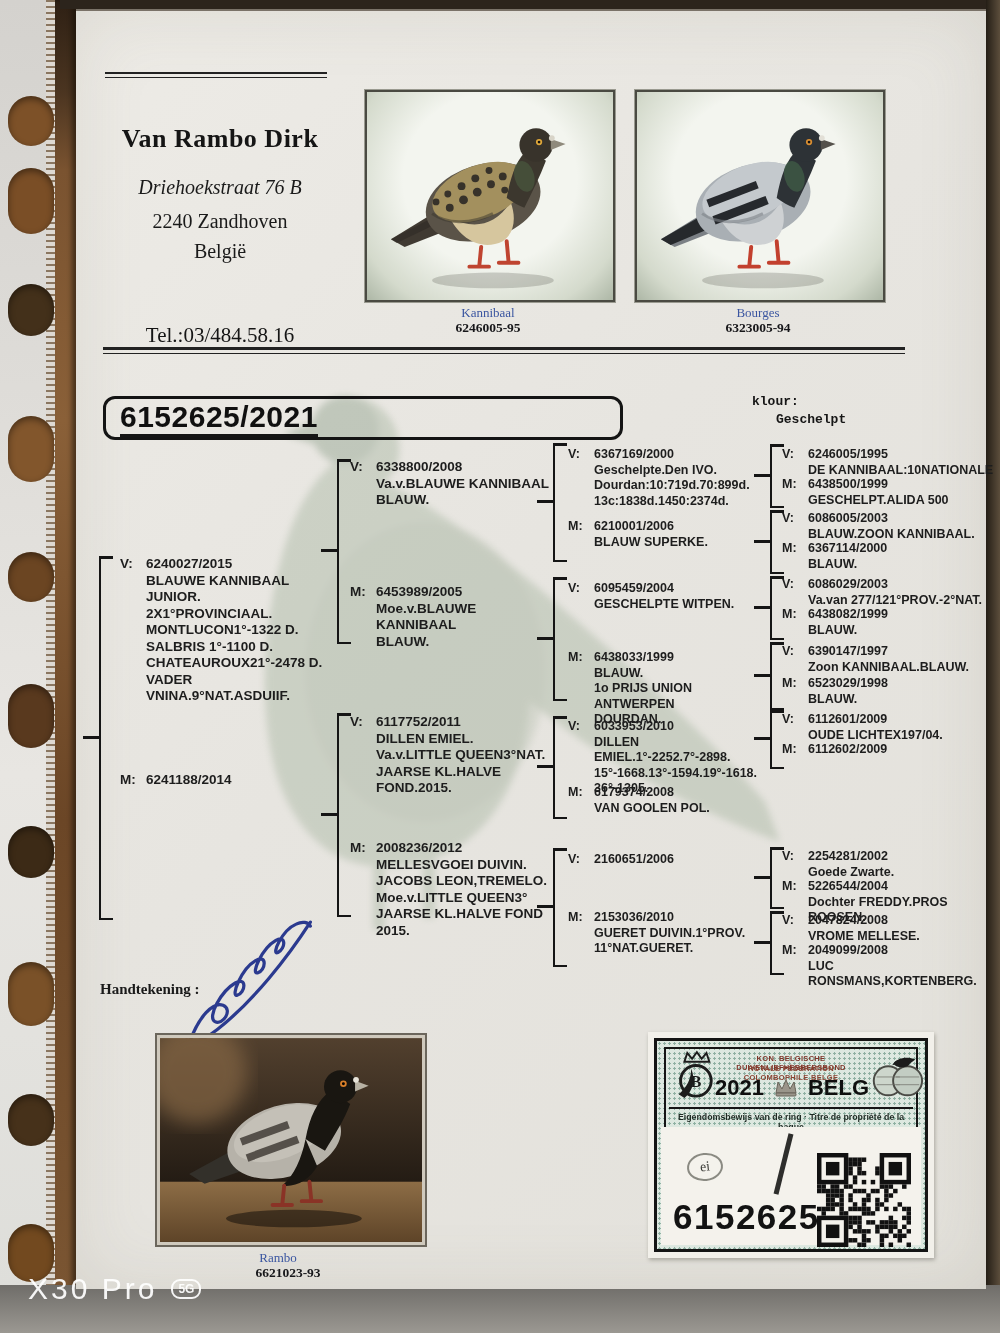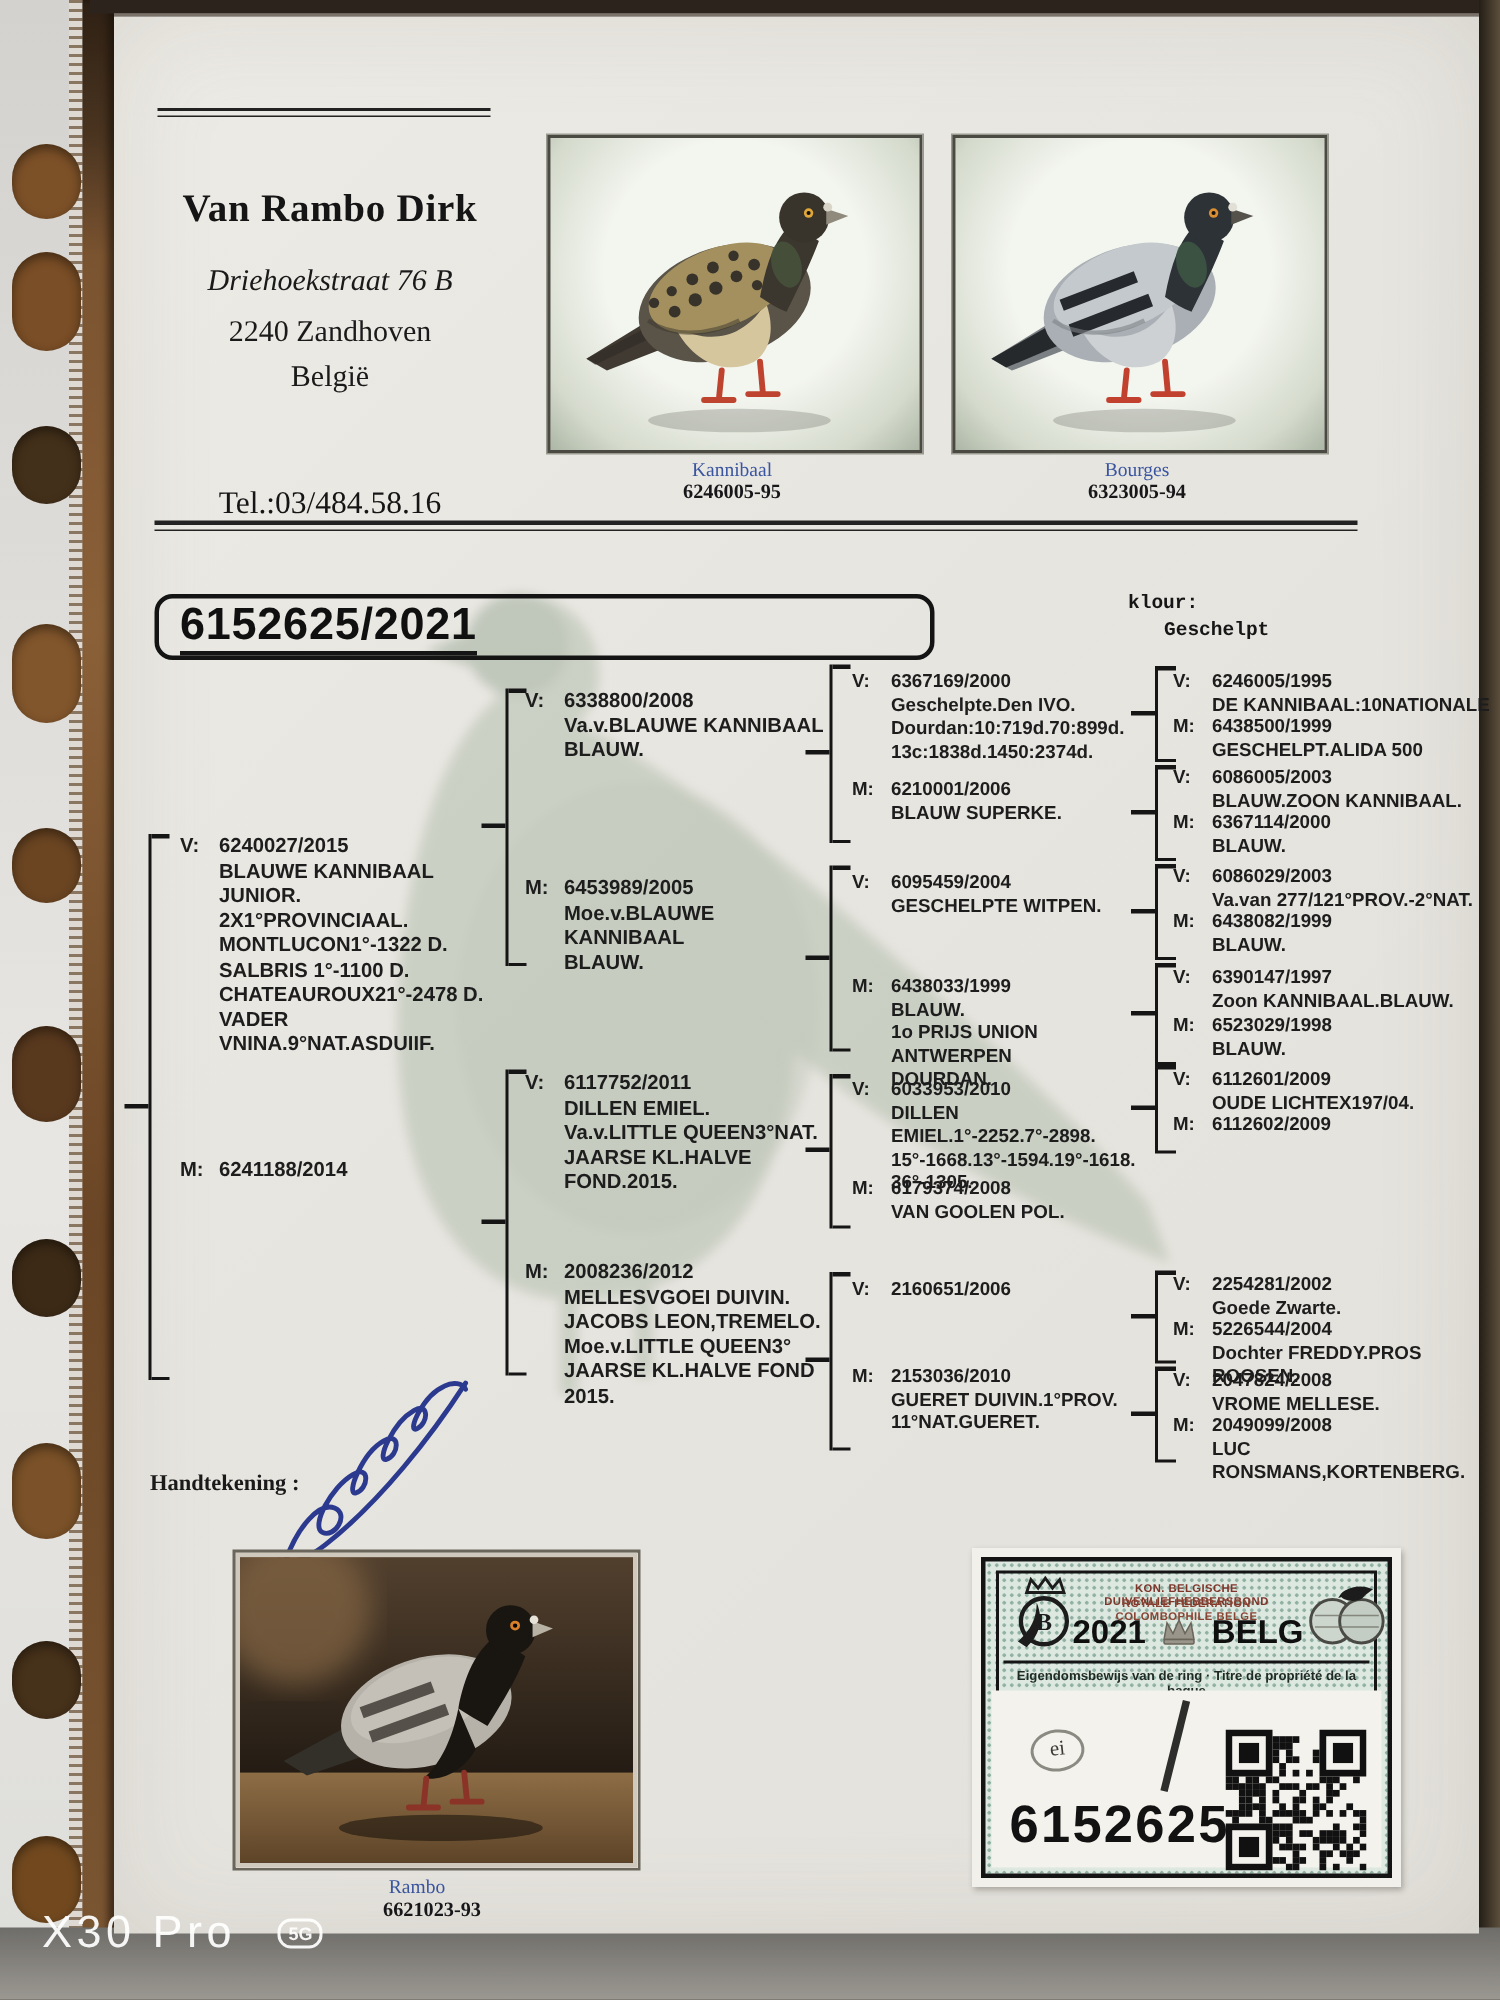--- a/index.html
+++ b/index.html
@@ -55,21 +55,21 @@
   .cert-inner{position:absolute;left:7px;right:7px;top:6px;bottom:6px;border:2px solid #151515;}
   .fed{font:700 7.5px/9px "Liberation Sans",sans-serif;text-align:center;letter-spacing:.3px;}
   .yearrow{display:flex;align-items:center;justify-content:center;gap:9px;font:800 22px "Liberation Sans",sans-serif;color:#0f0f0f;}
   .cert-sub{border-top:2px solid #151515;font:700 8.8px "Liberation Sans",sans-serif;color:#1f2a24;text-align:center;padding-top:3px;}
   .cert-white{position:absolute;left:4px;right:4px;bottom:4px;top:86px;background:#f4f2ec;}
   .ei{position:absolute;left:26px;top:26px;width:32px;height:24px;border:2px solid #8a8a82;border-radius:50%;
       display:flex;align-items:center;justify-content:center;font:400 14px "Liberation Serif",serif;color:#3a3a36;transform:rotate(-6deg);}
   .slash{position:absolute;left:120px;top:6px;width:5px;height:62px;background:#2e2e2c;transform:rotate(14deg);}
   .certnum{position:absolute;left:12px;bottom:8px;font:800 35px "Liberation Sans",sans-serif;color:#121212;letter-spacing:1.5px;}
   
-  .wm{left:28px;top:1272px;display:flex;align-items:center;gap:28px;color:rgba(255,255,255,.93);}
+  .wm{left:28px;top:1272px;display:flex;align-items:center;gap:14px;color:rgba(255,255,255,.93);}
   .wm-model{font:500 30px "Liberation Sans",sans-serif;letter-spacing:3px;}
   .wm-badge{border:2.5px solid rgba(255,255,255,.93);border-radius:9px;font:700 12px "Liberation Sans",sans-serif;padding:1px 5px;}
 </style>
 </head>
 <body>
 
 <div id="page">
 
   <div class="abs sleeve-left"></div>
   <div class="abs stitch"></div>

